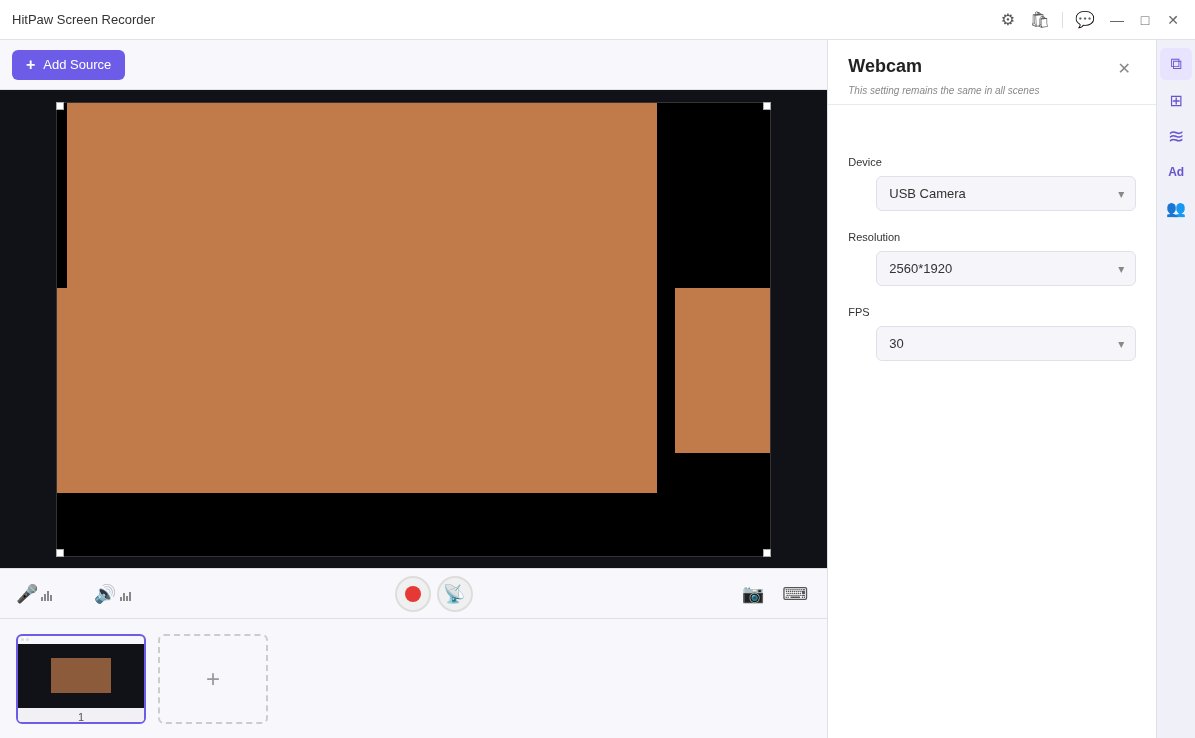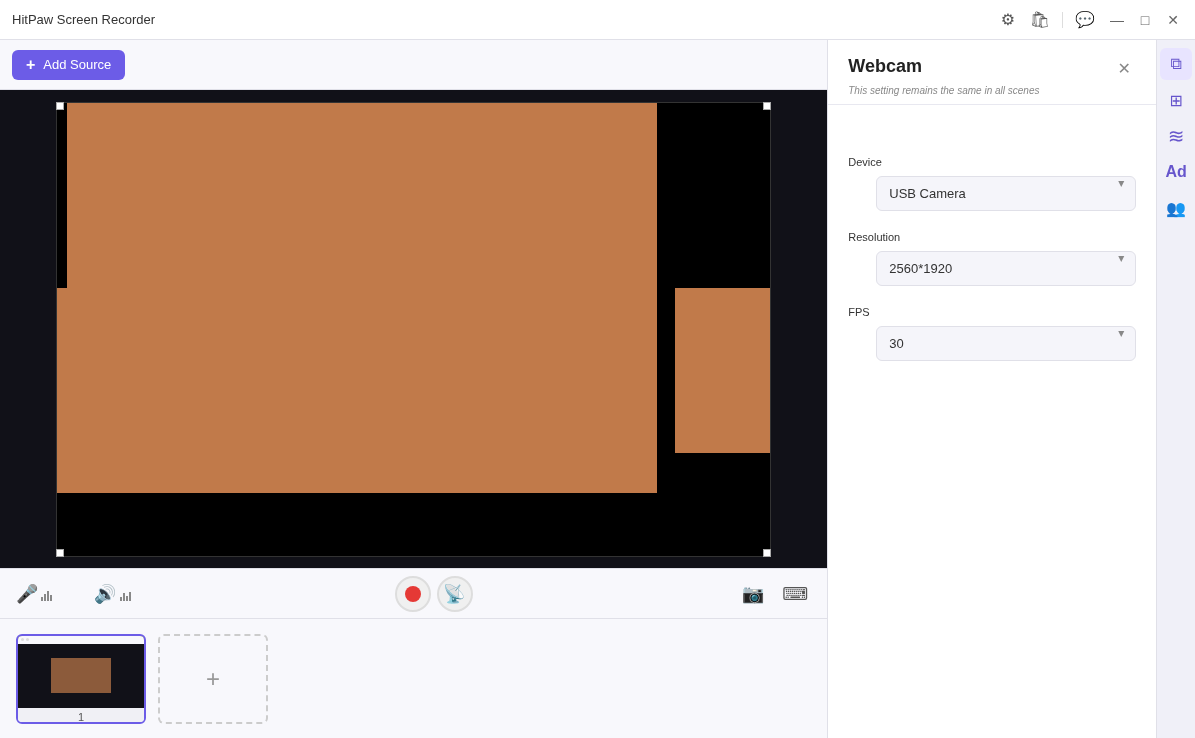--- a/index.html
+++ b/index.html
@@ -330,21 +330,21 @@
     }
     .setting-label {
       font-size: 11px;
       font-weight: 500;
       color: #333;
       margin-bottom: 8px;
     }
     .select-wrapper {
       position: relative;
       display: flex;
-      align-items: flex-start;
+      align-items: center;
       padding-left: 28px;
     }
     .select-wrapper select {
       width: 100%;
       padding: 9px 12px;
       border: 1px solid #e0e0e8;
       border-radius: 6px;
       background: #f5f5fa;
       font-size: 13px;
       color: #333;
@@ -595,20 +595,20 @@
     <div class="sidebar-icon-btn active">
       <span>⧉</span>
     </div>
     <div class="sidebar-icon-btn">
       <span>⊞</span>
     </div>
     <div class="sidebar-icon-btn">
       <span style="font-size:20px;">≋</span>
     </div>
     <div class="sidebar-icon-btn">
-      <span style="font-size:16px;font-weight:bold;">Ad</span>
+      <span style="font-size:12px;font-weight:bold;">Ad</span>
     </div>
     <div class="sidebar-icon-btn">
       <span>👥</span>
     </div>
   </div>
 
 </div>
 
 </body></html>

